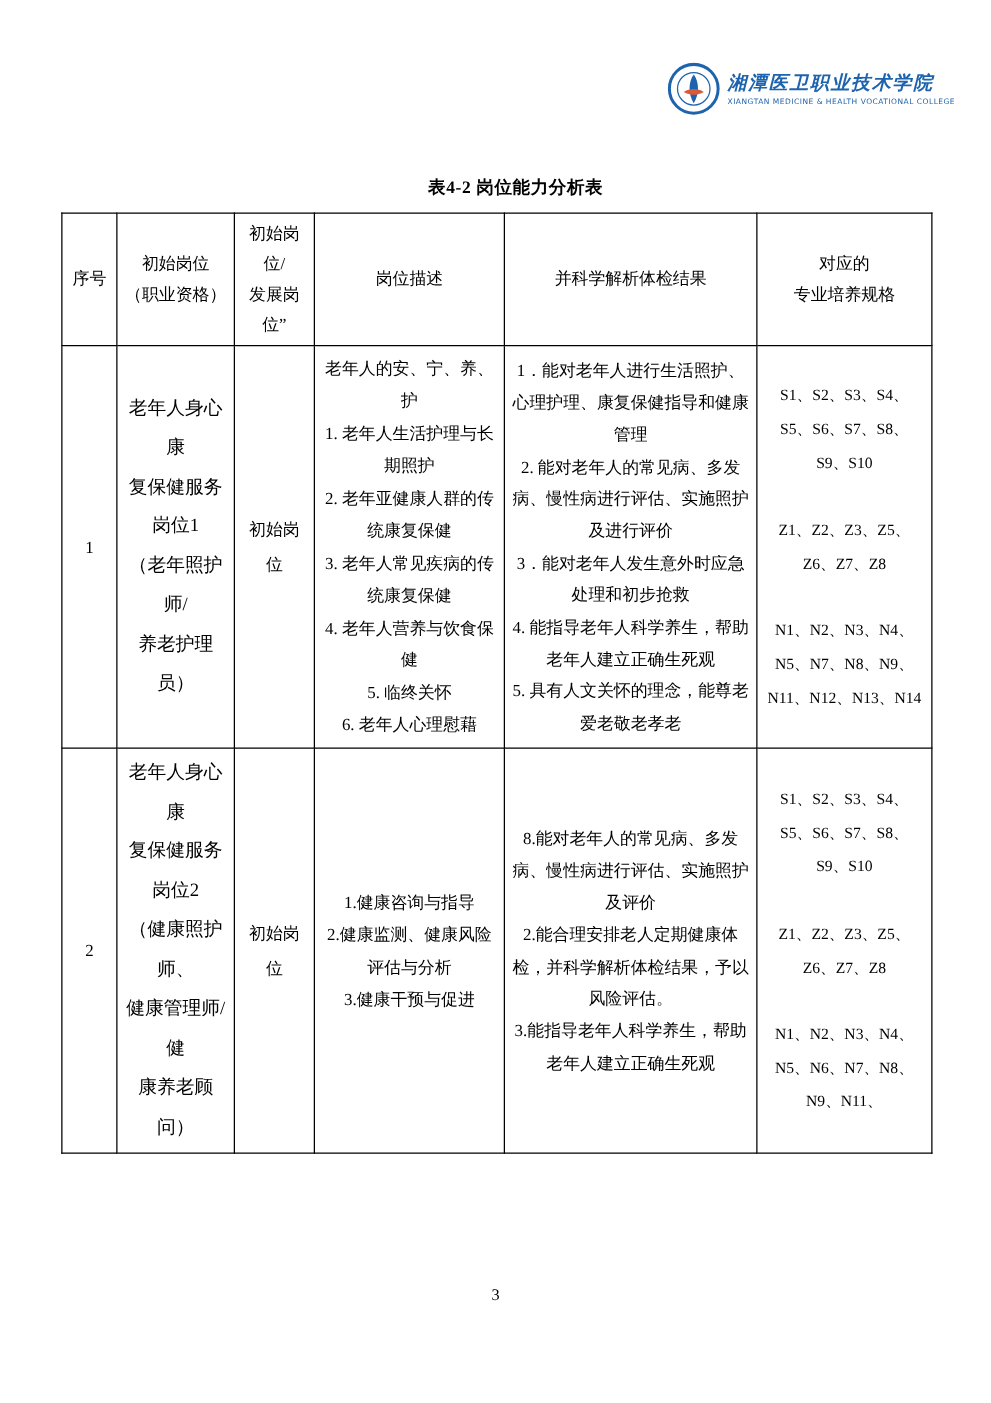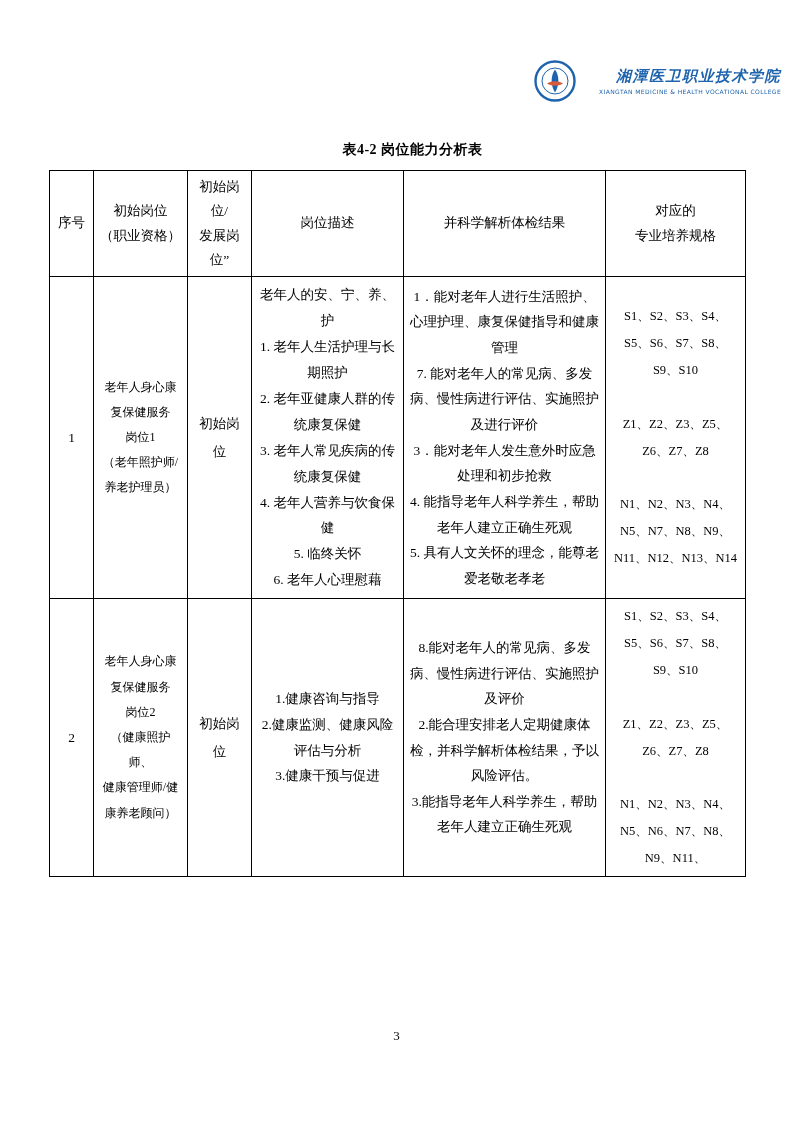--- a/index.html
+++ b/index.html
@@ -9,21 +9,21 @@
     width: 793px;
     height: 1122px;
     margin: 0 auto;
     background: #ffffff;
     font-family: "Liberation Serif", "DejaVu Serif", serif;
     color: #000;
     overflow: hidden;
   }
 
   
-  .logo { position: absolute; top: 60px; left: 534px; display: flex; align-items: center; gap: 23px; text-align: right; }
+  .logo { position: absolute; top: 50px; left: 534px; display: flex; align-items: center; gap: 6px; }
   .logo-text { display: flex; flex-direction: column; justify-content: center; }
   .logo-zh {
     color: #1e63ad;
     font-size: 15px;
     font-weight: bold;
     font-style: italic;
     letter-spacing: 1.5px;
     white-space: nowrap;
     font-family: "DejaVu Sans", sans-serif;
   }
@@ -55,21 +55,21 @@
     font-weight: normal;
     overflow: hidden;
     text-align: center;
   }
   .analysis thead tr { height: 56px; }
   .analysis tbody tr.row-1 { height: 322px; }
   .analysis tbody tr.row-2 { height: 220px; }
   .analysis th { text-align: center; white-space: pre-line; line-height: 1.8; }
 
   .c-center { text-align: center; white-space: pre-line; line-height: 2.05; }
-  .c-name   { text-align: center; white-space: pre-line; line-height: 2.1; font-size: 12px; padding: 4px 2px; }
+  .c-name   { text-align: center; white-space: pre-line; line-height: 2.1; font-size: 15px; padding: 4px 2px; }
   .c-desc   { text-align: left;  white-space: pre-line; line-height: 1.92; padding: 6px 5px; }
   .c-req    { text-align: justify; white-space: pre-line; line-height: 1.9; padding: 6px 5px 6px 6px; }
   .c-spec   { text-align: left;  white-space: pre-line; line-height: 2.15; font-size: 12.5px; padding: 6px 4px; }
 
   .page-number { position: absolute; top: 1028px; left: 0; width: 100%; text-align: center; font-size: 13px; }
 </style>
 </head>
 <body>
 
 <div class="page">
@@ -122,21 +122,21 @@
 养老护理员）</td>
         <td class="c-center">初始岗位</td>
         <td class="c-desc">老年人的安、宁、养、护
 1. 老年人生活护理与长期照护
 2. 老年亚健康人群的传统康复保健
 3. 老年人常见疾病的传统康复保健
 4. 老年人营养与饮食保健
 5. 临终关怀
 6. 老年人心理慰藉</td>
         <td class="c-req">1．能对老年人进行生活照护、心理护理、康复保健指导和健康管理
-7. 能对老年人的常见病、多发病、慢性病进行评估、实施照护及进行评价
+2. 能对老年人的常见病、多发病、慢性病进行评估、实施照护及进行评价
 3．能对老年人发生意外时应急处理和初步抢救
 4. 能指导老年人科学养生，帮助老年人建立正确生死观
 5. 具有人文关怀的理念，能尊老爱老敬老孝老</td>
         <td class="c-spec">S1、S2、S3、S4、S5、S6、S7、S8、S9、S10
 
 Z1、Z2、Z3、Z5、Z6、Z7、Z8
 
 N1、N2、N3、N4、N5、N7、N8、N9、N11、N12、N13、N14</td>
       </tr>
       <tr class="row-2">

